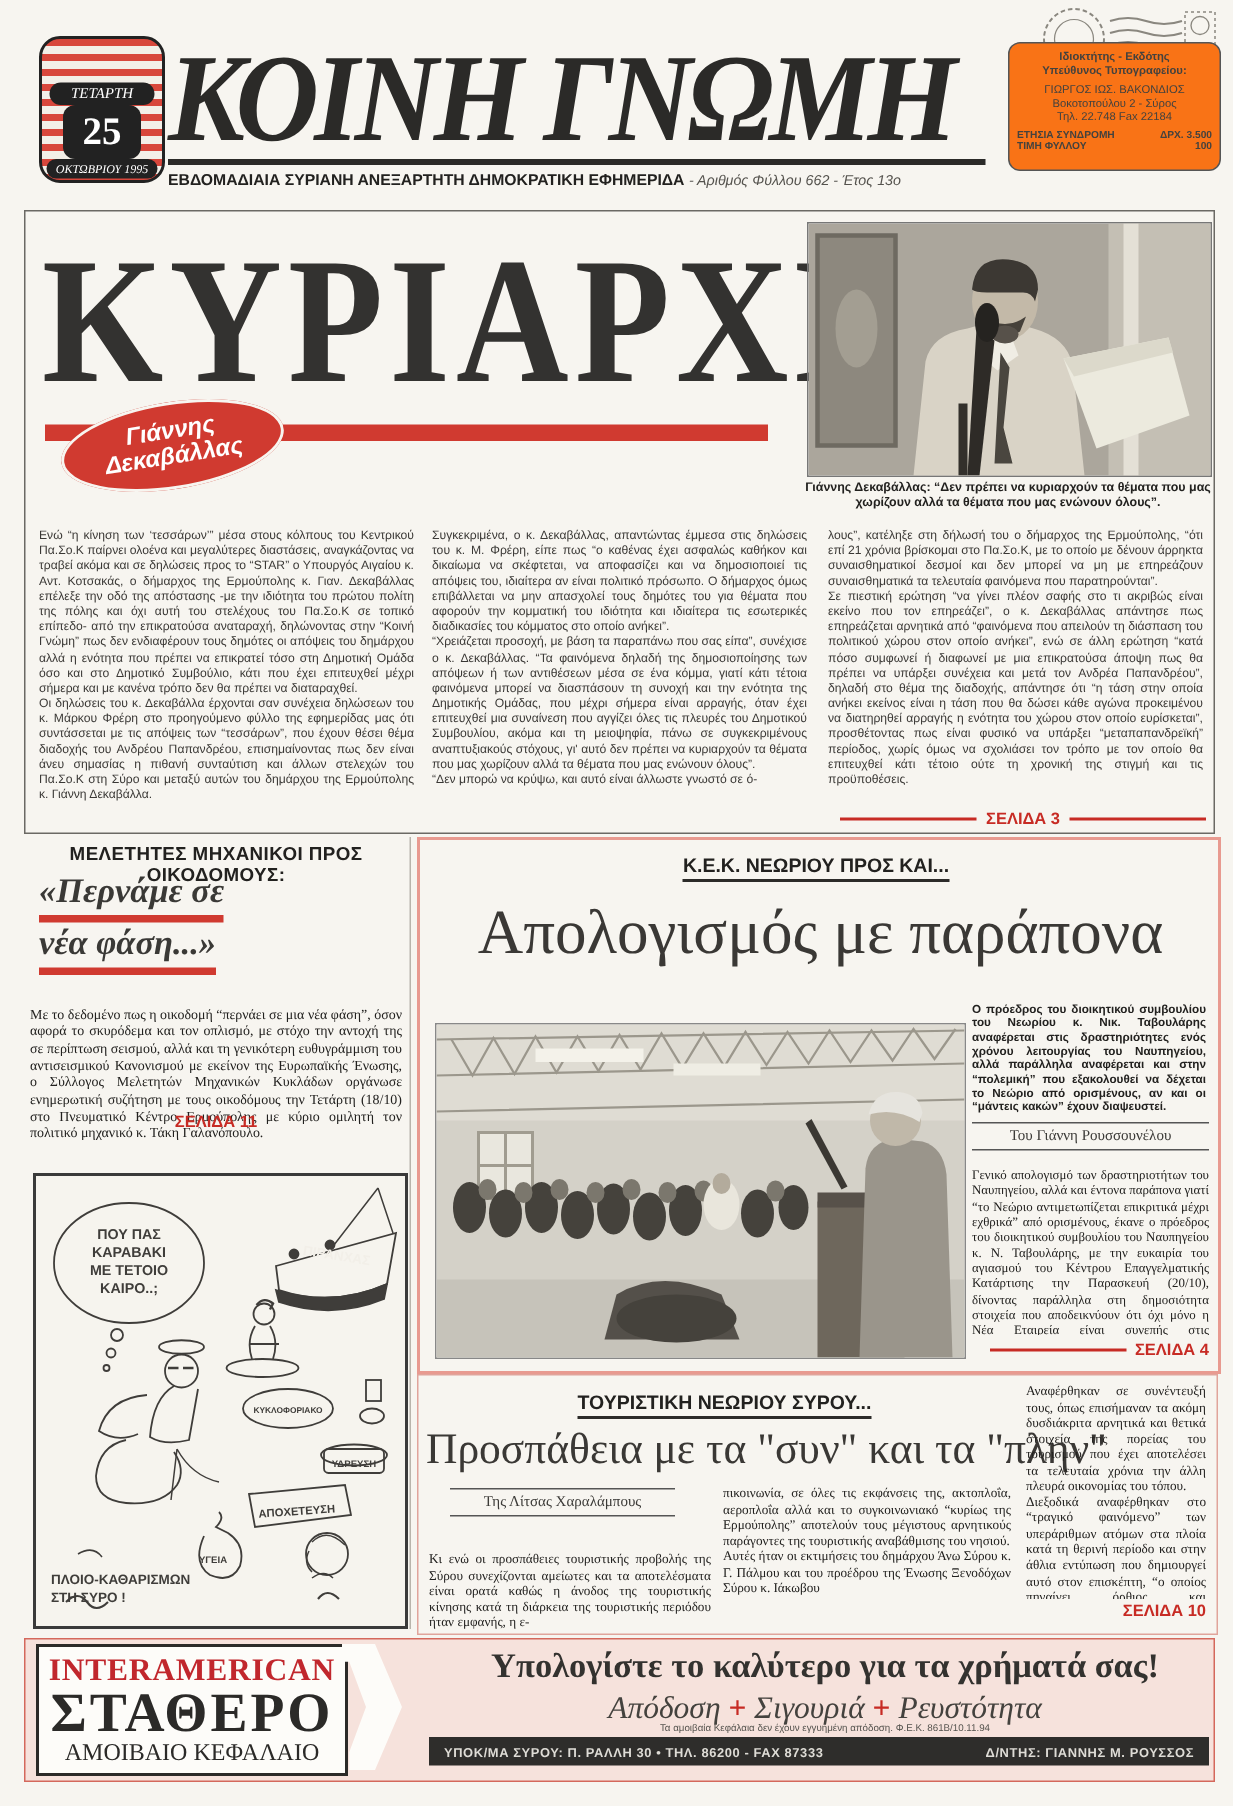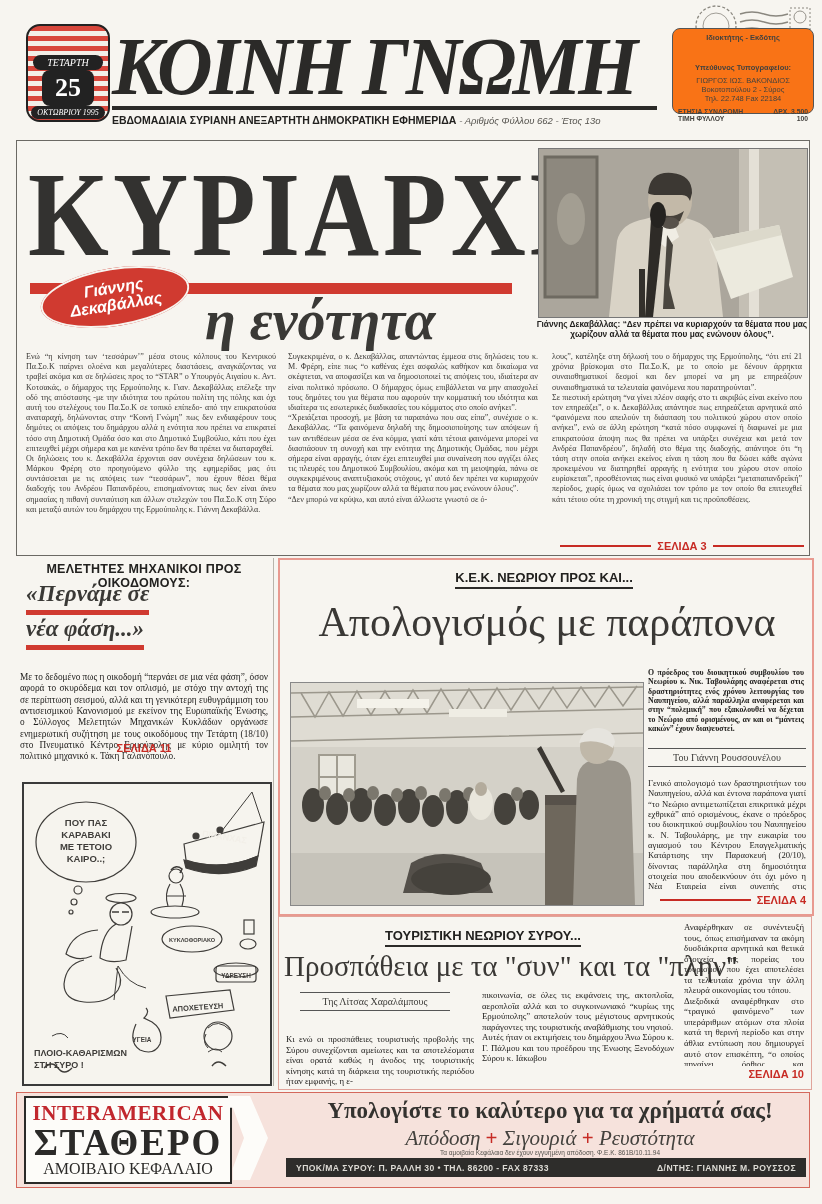--- a/index.html
+++ b/index.html
@@ -1,20 +1,20 @@
 <!DOCTYPE html>
 <html><head>
 <meta charset="utf-8">
 <style>
   html,body{margin:0;padding:0;background:#888;}
   #page{position:relative;width:822px;height:1204px;background:#f7f5f0;margin:0 auto;
         font-family:"Liberation Sans",sans-serif;color:#22211f;overflow:hidden;}
   .abs{position:absolute;}
   .serif{font-family:"Liberation Serif",serif;}
-  .just{text-align:justify;font-family:Liberation Serif, serif;}
+  .just{text-align:justify;}
   .preline{white-space:pre-line;}
   .red{color:#c72b24;}
   
   .datebox{left:26px;top:24px;width:84px;height:98px;border:2px solid #222;border-radius:14px;
      background:repeating-linear-gradient(180deg,#d8473c 0 5px,#f3efe8 5px 10px);
      display:flex;flex-direction:column;align-items:center;justify-content:space-between;padding:5px 4px;box-sizing:border-box;}
   .datebox .pill{background:#222;color:#fff;border-radius:8px;text-align:center;
      font-family:"Liberation Serif",serif;font-style:italic;}
   .mast-title{left:112px;top:18px;width:552px;height:92px;font-family:"Liberation Serif",serif;
      font-weight:bold;font-style:italic;font-size:77px;letter-spacing:-3px;color:#2b2a28;
@@ -94,42 +94,41 @@
     <circle cx="28" cy="24" r="20" fill="none" stroke="#8a877f" stroke-width="1.3" stroke-dasharray="3 2"></circle>
     <circle cx="28" cy="24" r="13" fill="none" stroke="#8a877f" stroke-width="0.8"></circle>
     <path d="M52 12 q12 -4 24 0 q12 4 24 0 M52 20 q12 -4 24 0 q12 4 24 0 M52 28 q12 -4 24 0 q12 4 24 0" fill="none" stroke="#8a877f" stroke-width="1.4"></path>
     <rect x="102" y="6" width="20" height="24" fill="none" stroke="#8a877f" stroke-width="1" stroke-dasharray="2 2"></rect>
     <circle cx="112" cy="15" r="6" fill="none" stroke="#8a877f" stroke-width="0.9"></circle>
     <text x="112" y="40" font-size="7" fill="#6f6c65" text-anchor="middle">ΕΛΛΑΣ</text>
   </svg>
 
   <div class="abs pubbox">
     <div style="font-weight:bold;">Ιδιοκτήτης - Εκδότης</div>
-    <div style="font-weight:bold;margin-top:21px;">Υπεύθυνος Τυπογραφείου:</div>
+    <div style="font-weight:bold;">Υπεύθυνος Τυπογραφείου:</div>
     <div style="margin-top:4px;">ΓΙΩΡΓΟΣ ΙΩΣ. ΒΑΚΟΝΔΙΟΣ</div>
     <div>Βοκοτοπούλου 2 - Σύρος</div>
     <div>Τηλ. 22.748   Fax 22184</div>
     <div style="display:flex;justify-content:space-between;font-weight:bold;margin-top:5px;font-size:6.8px;">
       <span>ΕΤΗΣΙΑ ΣΥΝΔΡΟΜΗ</span>
       <span>ΔΡΧ. 3.500</span>
     </div>
     <div style="display:flex;justify-content:space-between;font-weight:bold;font-size:6.8px;">
       <span>ΤΙΜΗ ΦΥΛΛΟΥ</span>
       <span>100</span>
     </div>
   </div>
 
   <div class="abs leadbox"></div>
   <div class="abs h-kyriarxi">ΚΥΡΙΑΡΧΗ</div>
   <div class="abs redbar"></div>
   <div class="abs badge">
     <span>Γιάννης</span>
     <span>Δεκαβάλλας</span>
   </div>
-  <div class="abs h-enotita">η ενότητα</div>
 
   <svg class="abs leadphoto" width="268" height="168" viewBox="0 0 268 168">
     <rect width="268" height="168" fill="#aba69c"></rect>
     <rect x="200" y="0" width="68" height="168" fill="#c4bfb4"></rect>
     <rect x="210" y="0" width="10" height="168" fill="#e4e0d6"></rect>
     <rect x="6" y="8" width="52" height="140" fill="#8d887e" stroke="#6e6a61" stroke-width="3"></rect>
     <ellipse cx="32" cy="70" rx="14" ry="26" fill="#a39e92"></ellipse>
     <path d="M70 168 L78 92 q4 -18 28 -22 l14 -4 16 0 14 4 q22 6 26 24 l8 74 Z" fill="#d9d3c6"></path>
     <path d="M118 74 l16 -2 6 16 -14 10 -12 -10 Z" fill="#f0ede4"></path>
     <path d="M128 86 l6 10 -4 40 6 24 -12 0 Z" fill="#4a463f"></path>

